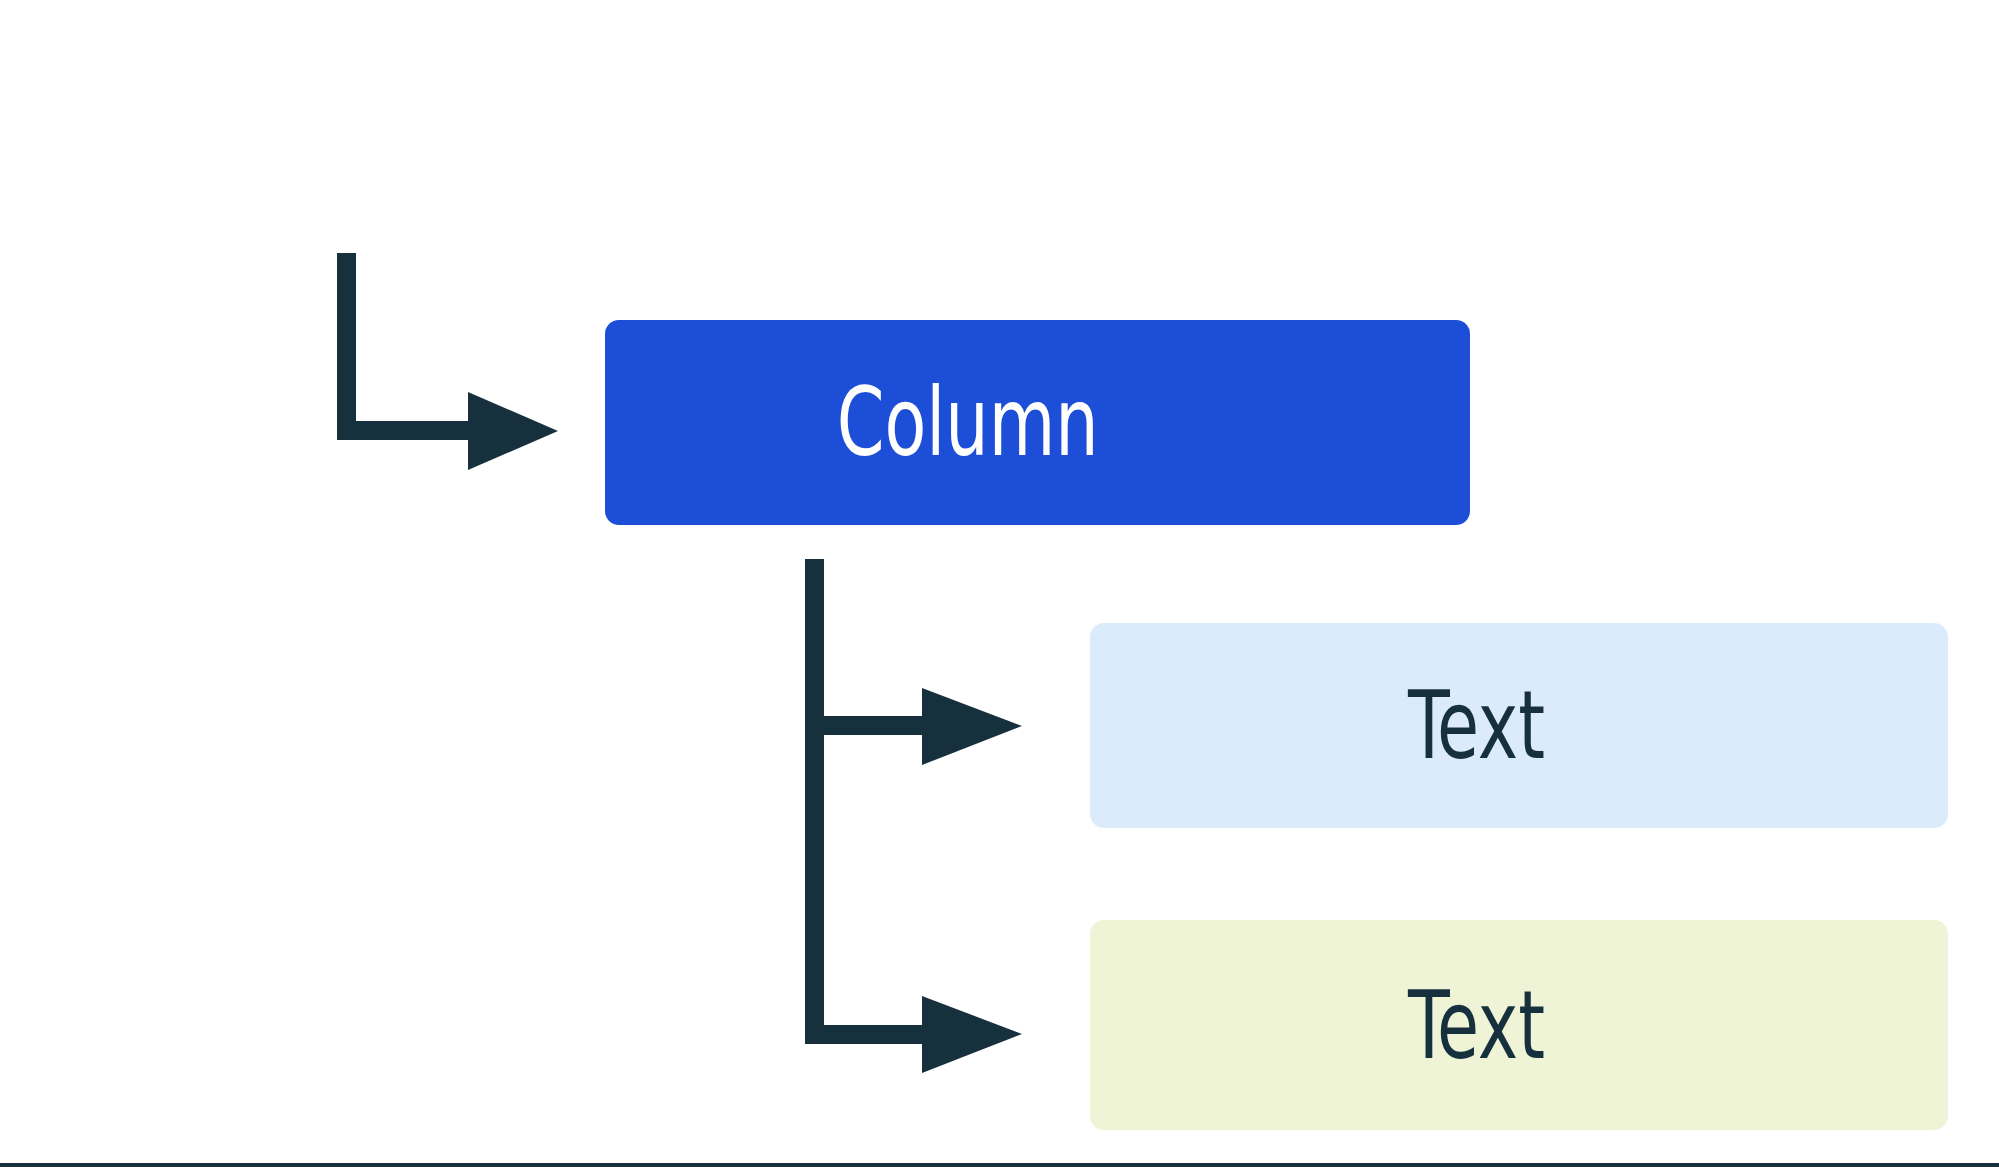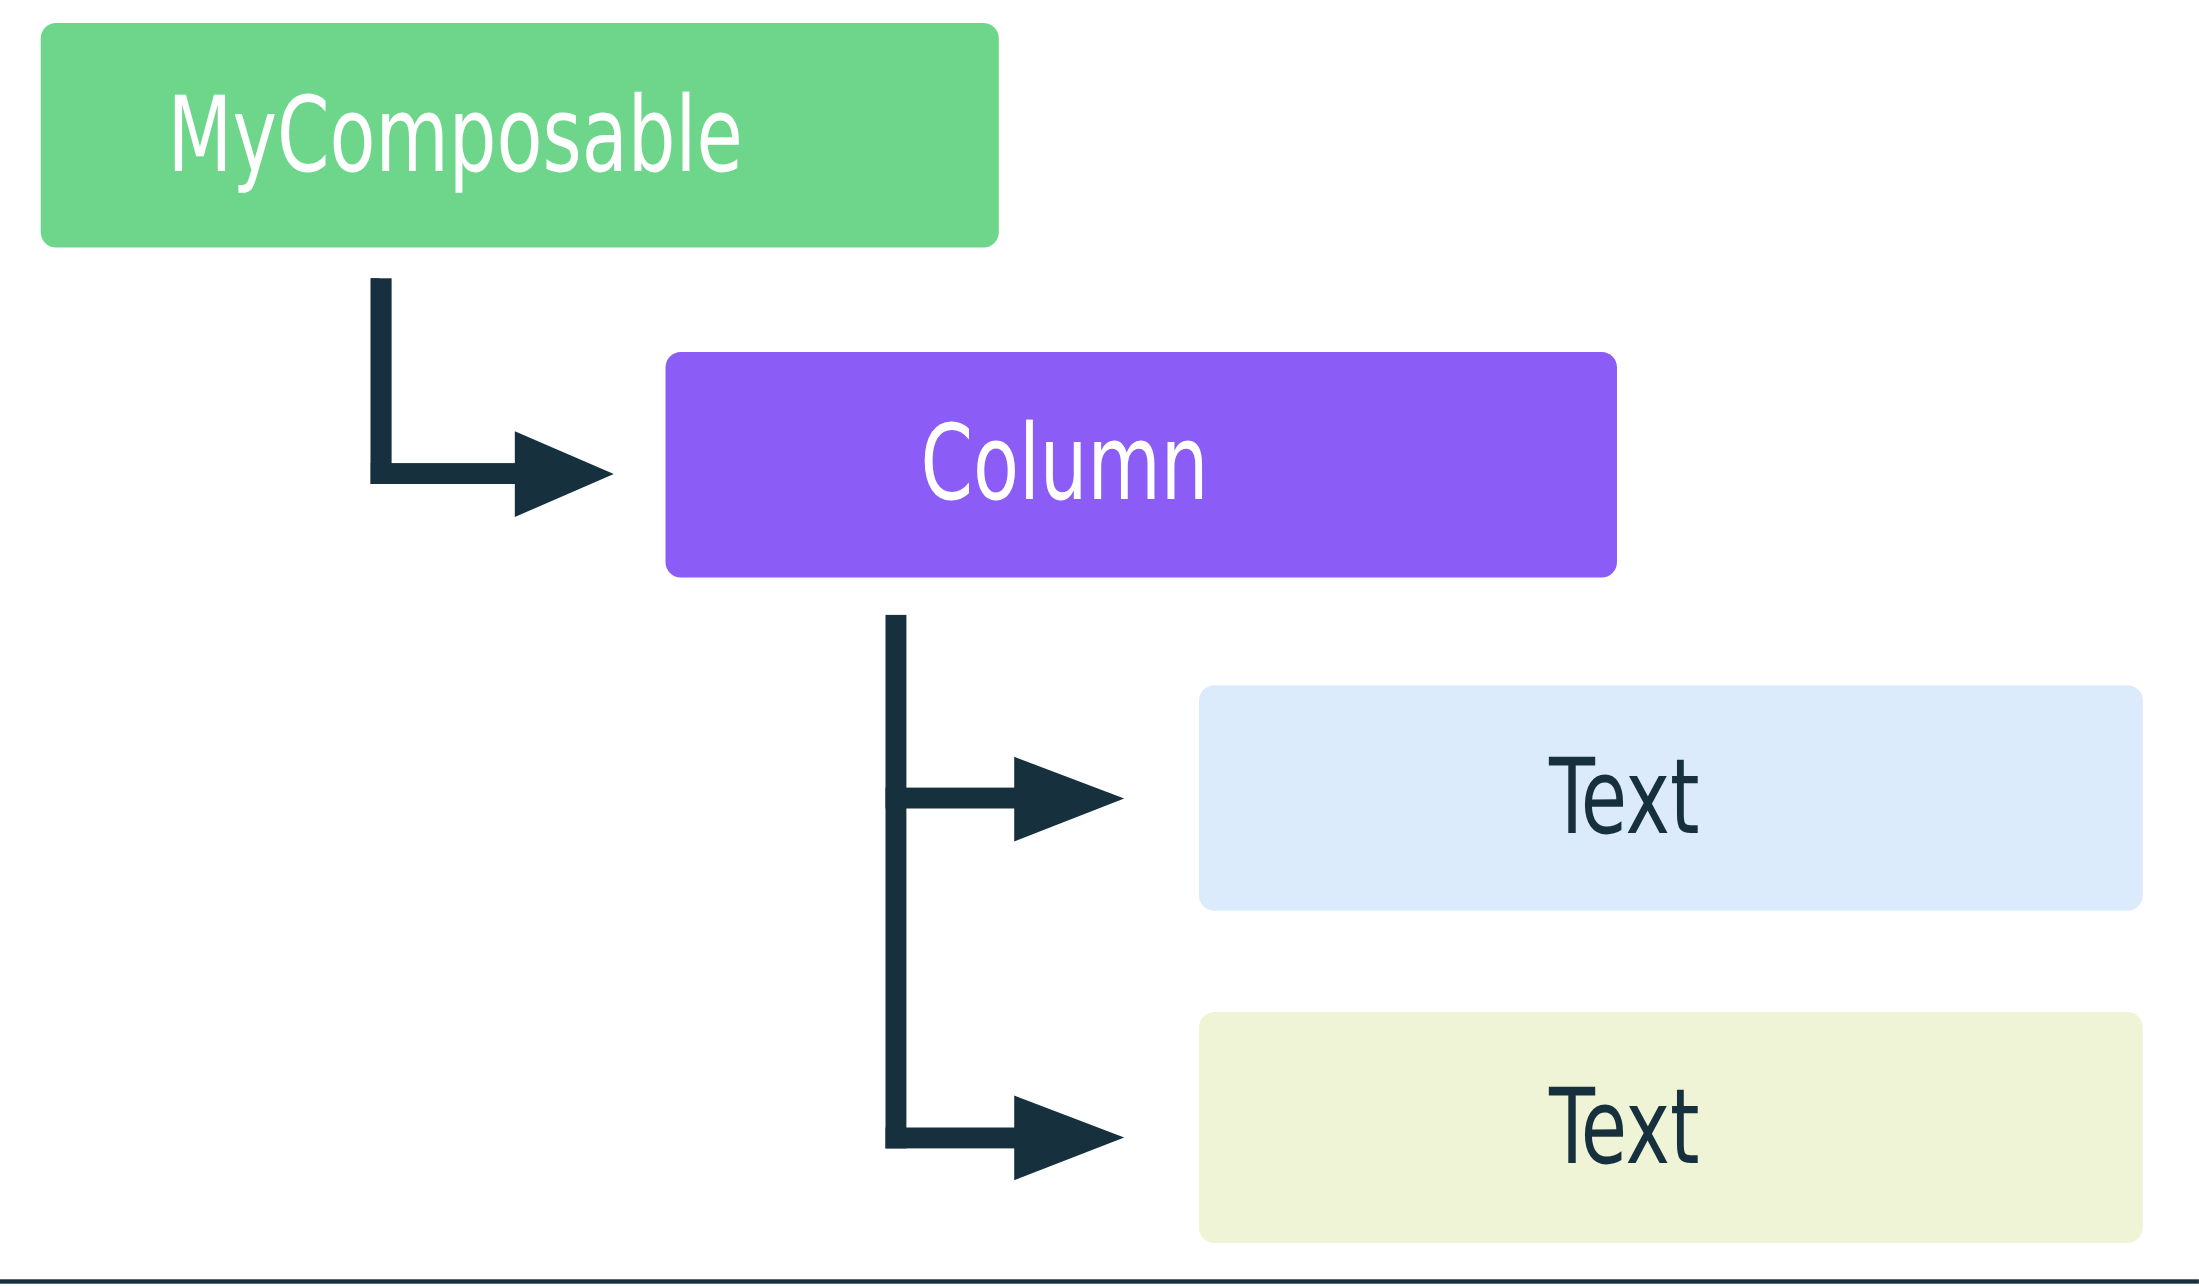--- a/index.html
+++ b/index.html
@@ -55,21 +55,21 @@
     
     margin-right: 118px;
   }
 
   
   #node-column {
     left: 605px;
     top: 320px;
     width: 865px;
     height: 205px;
-    background: #8b5cf6;
+    background: #1d4ed8;
   }
   #node-column .node-label {
     font-size: 95px;
     color: #ffffff;
     margin-right: 140px;
   }
 
   
   #node-text-1 {
     left: 1090px;
@@ -138,23 +138,20 @@
       <rect x="805" y="716" width="130" height="19" fill="#17303E"></rect>
       <polygon points="922,688 922,765 1022,726" fill="#17303E"></polygon>
     </g>
 
     <g>
       <rect x="805" y="1025" width="130" height="19" fill="#17303E"></rect>
       <polygon points="922,996 922,1073 1022,1034" fill="#17303E"></polygon>
     </g>
   </svg>
 
-  <div class="node" id="node-mycomposable">
-    <span class="node-label">MyComposable</span>
-  </div>
 
   <div class="node" id="node-column">
     <span class="node-label">Column</span>
   </div>
 
   <div class="node" id="node-text-1">
     <span class="node-label">Text</span>
   </div>
 
   <div class="node" id="node-text-2">

